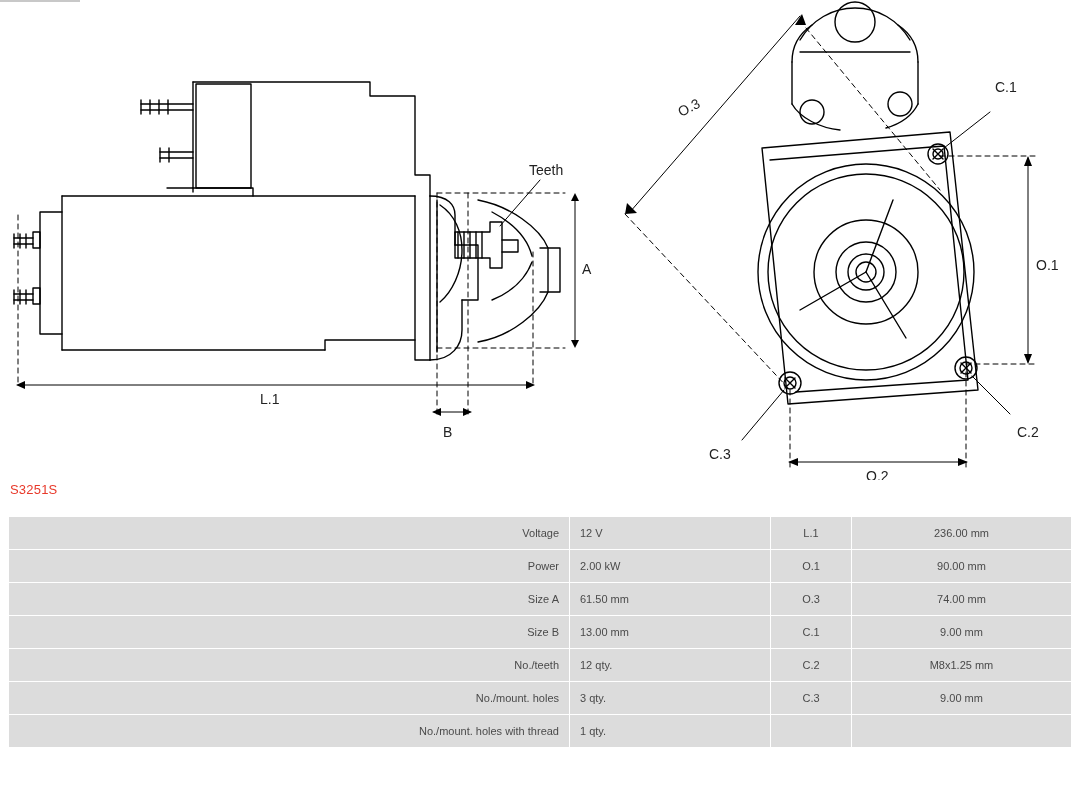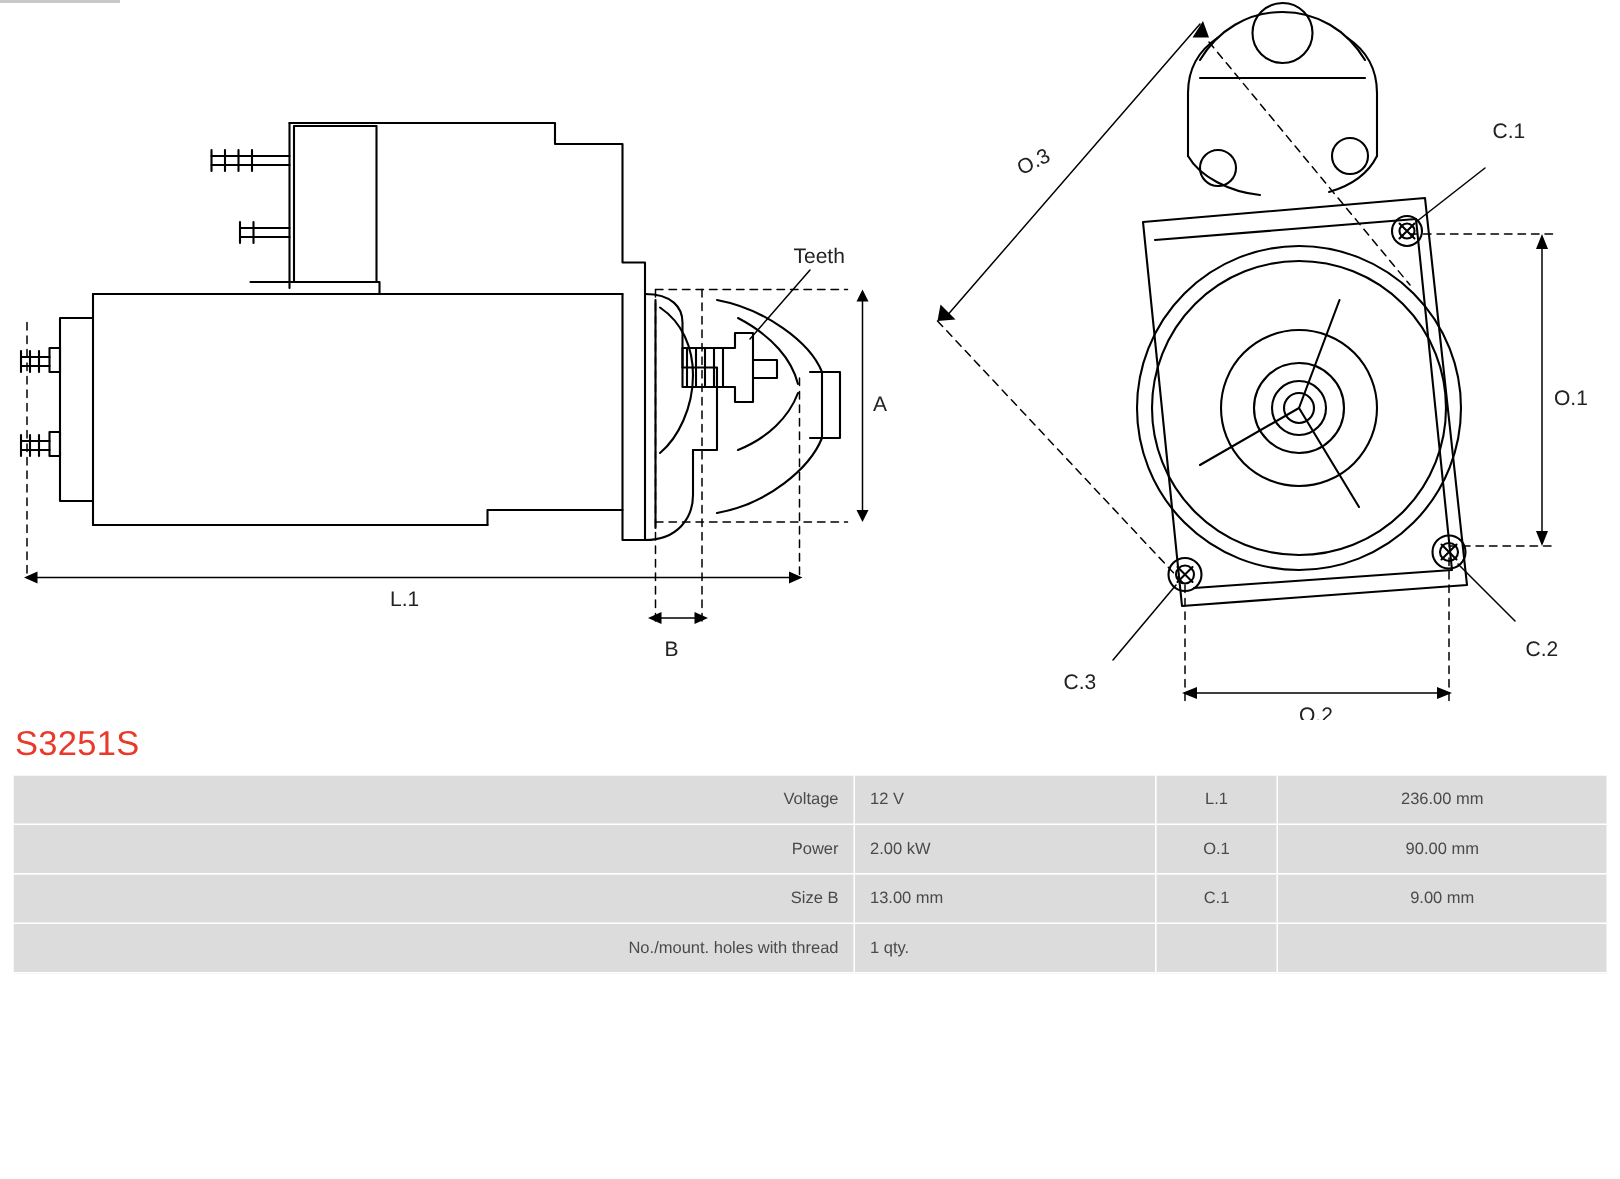--- a/index.html
+++ b/index.html
@@ -27,21 +27,21 @@
   }
   .drawings svg {
     position: absolute;
     top: 0;
     left: 0;
   }
   .part-code {
     position: absolute;
     top: 482px;
     left: 10px;
-    font-size: 23px;
+    font-size: 13px;
     color: #e8392a;
     font-family: "Liberation Sans", sans-serif;
     letter-spacing: 0.2px;
   }
   table.spec {
     position: absolute;
     top: 516px;
     left: 8px;
     width: 1064px;
     border-collapse: collapse;
@@ -265,26 +265,44 @@
         <td class="label2-col">L.1</td>
         <td class="value2-col">236.00 mm</td>
       </tr>
       <tr>
         <td class="label-col">Power</td>
         <td class="value-col">2.00 kW</td>
         <td class="label2-col">O.1</td>
         <td class="value2-col">90.00 mm</td>
       </tr>
       <tr>
+        <td class="label-col">Size A</td>
+        <td class="value-col">61.50 mm</td>
+        <td class="label2-col">O.3</td>
+        <td class="value2-col">74.00 mm</td>
+      </tr>
+      <tr>
         <td class="label-col">Size B</td>
         <td class="value-col">13.00 mm</td>
         <td class="label2-col">C.1</td>
         <td class="value2-col">9.00 mm</td>
       </tr>
       <tr>
+        <td class="label-col">No./teeth</td>
+        <td class="value-col">12 qty.</td>
+        <td class="label2-col">C.2</td>
+        <td class="value2-col">M8x1.25 mm</td>
+      </tr>
+      <tr>
+        <td class="label-col">No./mount. holes</td>
+        <td class="value-col">3 qty.</td>
+        <td class="label2-col">C.3</td>
+        <td class="value2-col">9.00 mm</td>
+      </tr>
+      <tr>
         <td class="label-col">No./mount. holes with thread</td>
         <td class="value-col">1 qty.</td>
         <td class="empty-cell"></td>
         <td class="empty-white"></td>
       </tr>
     </tbody>
   </table>
 
 </div>
 

